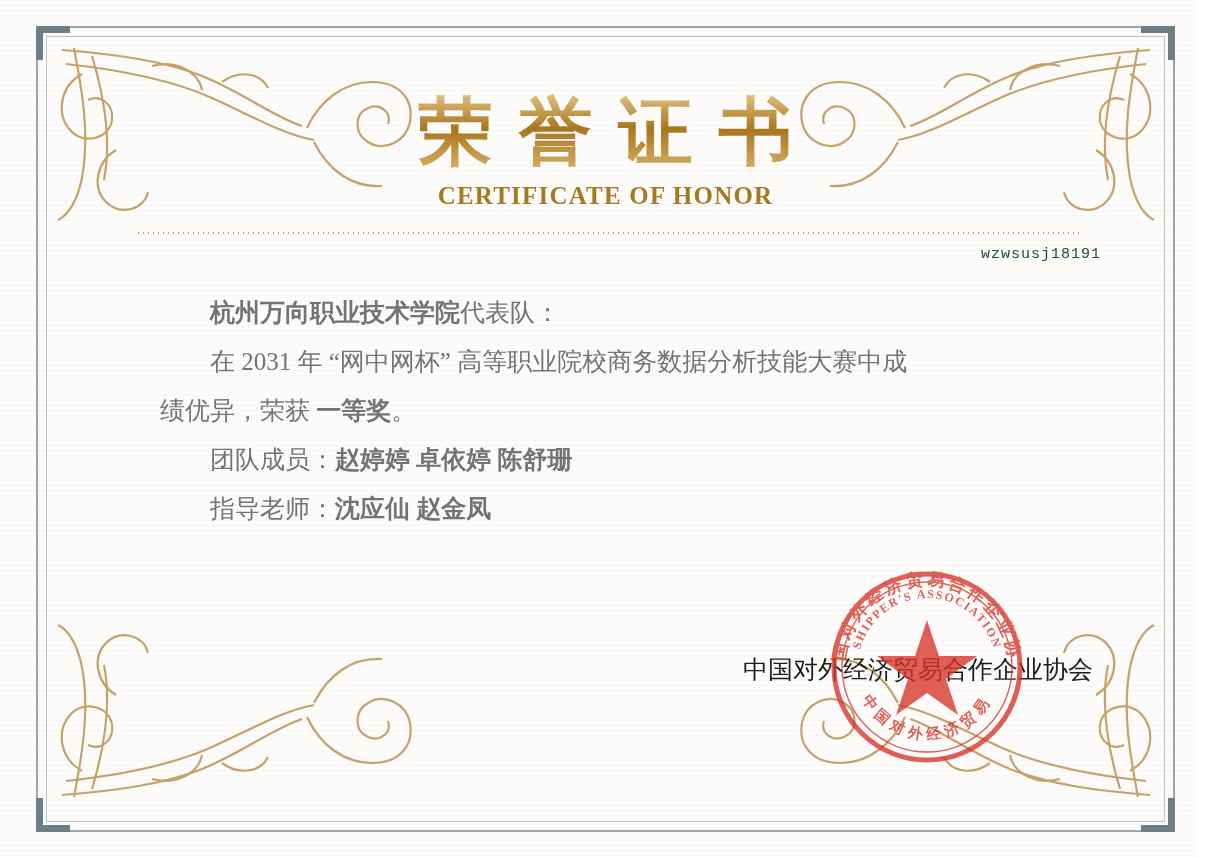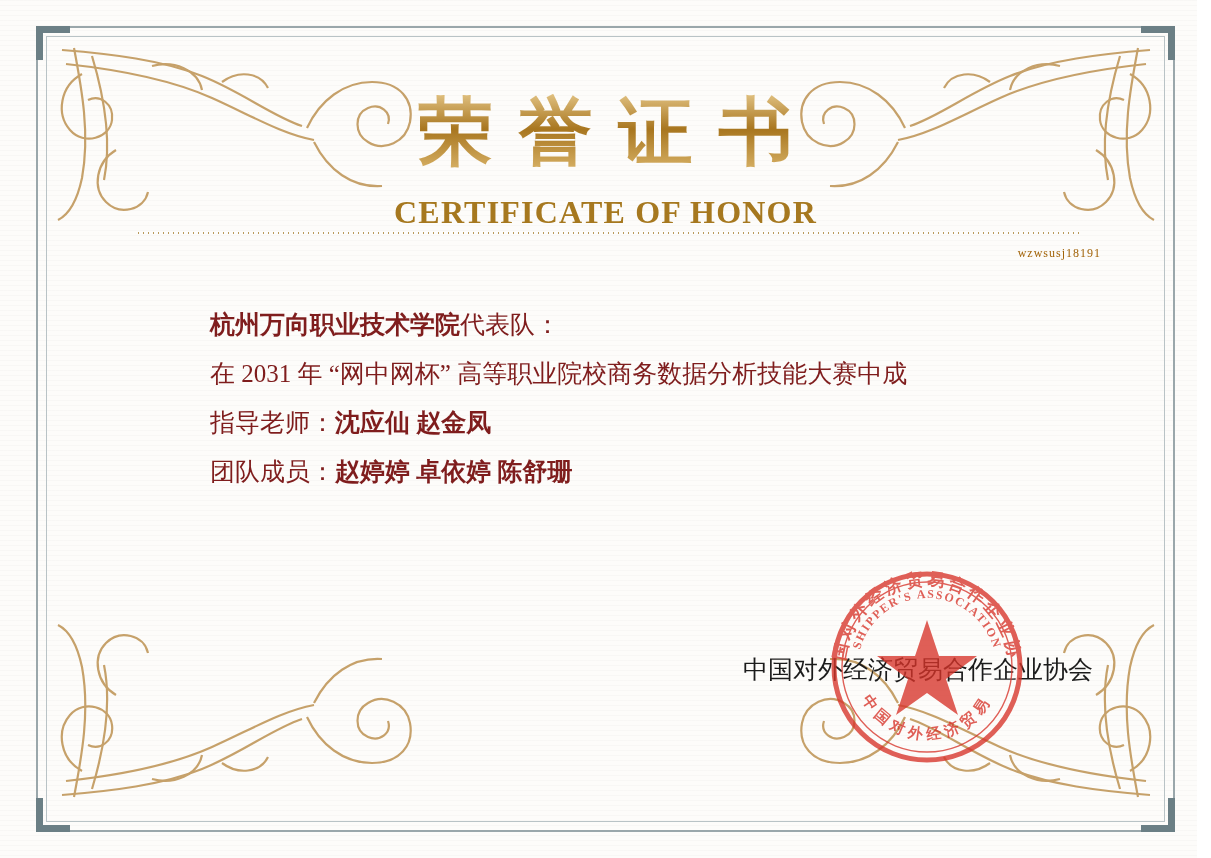--- a/index.html
+++ b/index.html
@@ -84,23 +84,23 @@
     letter-spacing: 26px;
     color: #b8860b;
     background: linear-gradient(to bottom, #e0c080 0%, #a8761f 45%, #d9b368 100%);
     -webkit-background-clip: text;
     background-clip: text;
     -webkit-text-fill-color: transparent;
     text-indent: 26px;
     line-height: 1.05;
   }
   .title-en {
-    margin-top: 22px;
-    font-family: "Liberation Serif", serif;
-    font-size: 32px;
+    margin-top: 10px;
+    font-family: "Liberation Serif", serif;
+    font-size: 25px;
     font-weight: bold;
     letter-spacing: 1.2px;
     color: #a6781f;
   }
 
   
   .separator {
     position: absolute;
     left: 136px;
     top: 232px;
@@ -109,35 +109,35 @@
     background-image: radial-gradient(circle, #b99a5c 0.8px, rgba(0,0,0,0) 1px);
     background-size: 5px 2px;
     background-repeat: repeat-x;
   }
 
   
   .serial {
     position: absolute;
     right: 96px;
     top: 246px;
-    font-family: Liberation Serif, serif;
-    font-size: 12px;
+    font-family: Liberation Mono, monospace;
+    font-size: 15px;
     letter-spacing: 1px;
-    color: #a16207;
+    color: #14532d;
   }
 
   
   .body-text {
     position: absolute;
     left: 160px;
-    top: 300px;
+    top: 288px;
     width: 900px;
     font-family: "Liberation Serif", serif;
     font-size: 25px;
-    color: #7f1d1d;
+    color: #737373;
     line-height: 49px;
   }
   .body-text p {
     margin: 0;
     white-space: nowrap;
   }
   .indent { padding-left: 50px; }
   .b { font-weight: bold; }
 
   
@@ -252,22 +252,23 @@
     <div class="title-en">CERTIFICATE OF HONOR</div>
   </div>
 
   <div class="separator"></div>
 
   <div class="serial">wzwsusj18191</div>
 
   <div class="body-text">
     <p class="indent"><span class="b">杭州万向职业技术学院</span><span>代表队：</span></p>
     <p class="indent">在 2031 年 “网中网杯” 高等职业院校商务数据分析技能大赛中成</p>
+    <p><span>绩优异，荣获</span> <span class="b">一等奖</span><span>。</span></p>
+    <p class="indent"><span>团队成员：</span><span class="b">赵婷婷  卓依婷 陈舒珊</span></p>
     <p class="indent"><span>指导老师：</span><span class="b">沈应仙 赵金凤</span></p>
-    <p class="indent"><span>团队成员：</span><span class="b">赵婷婷  卓依婷 陈舒珊</span></p>
   </div>
 
   <div class="signature">
     <div>中国对外经济贸易合作企业协会</div>
   </div>
 
   <div class="seal">
     <svg width="210" height="210" viewBox="0 0 210 210">
       <defs>
         <path id="arcOuter" d="M 23 105 A 82 82 0 0 1 187 105"></path>

